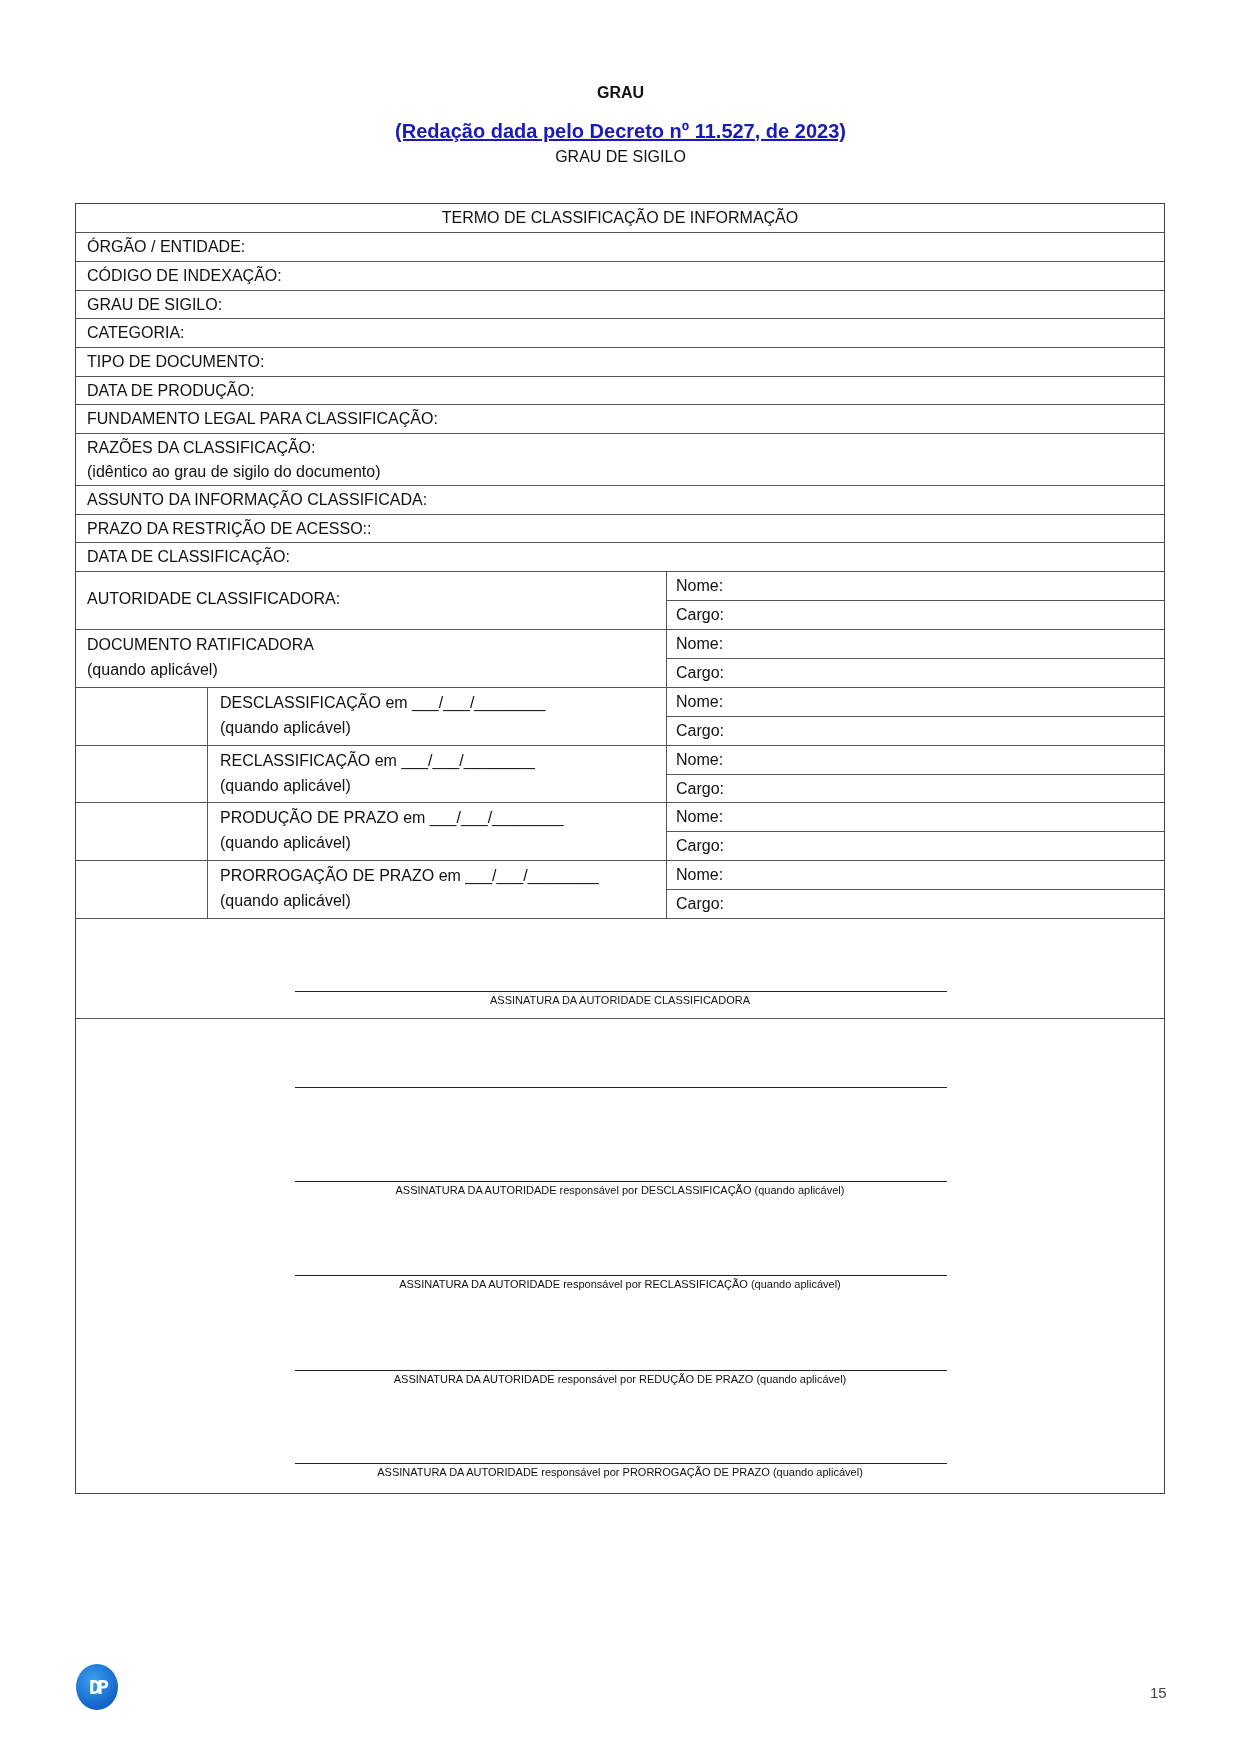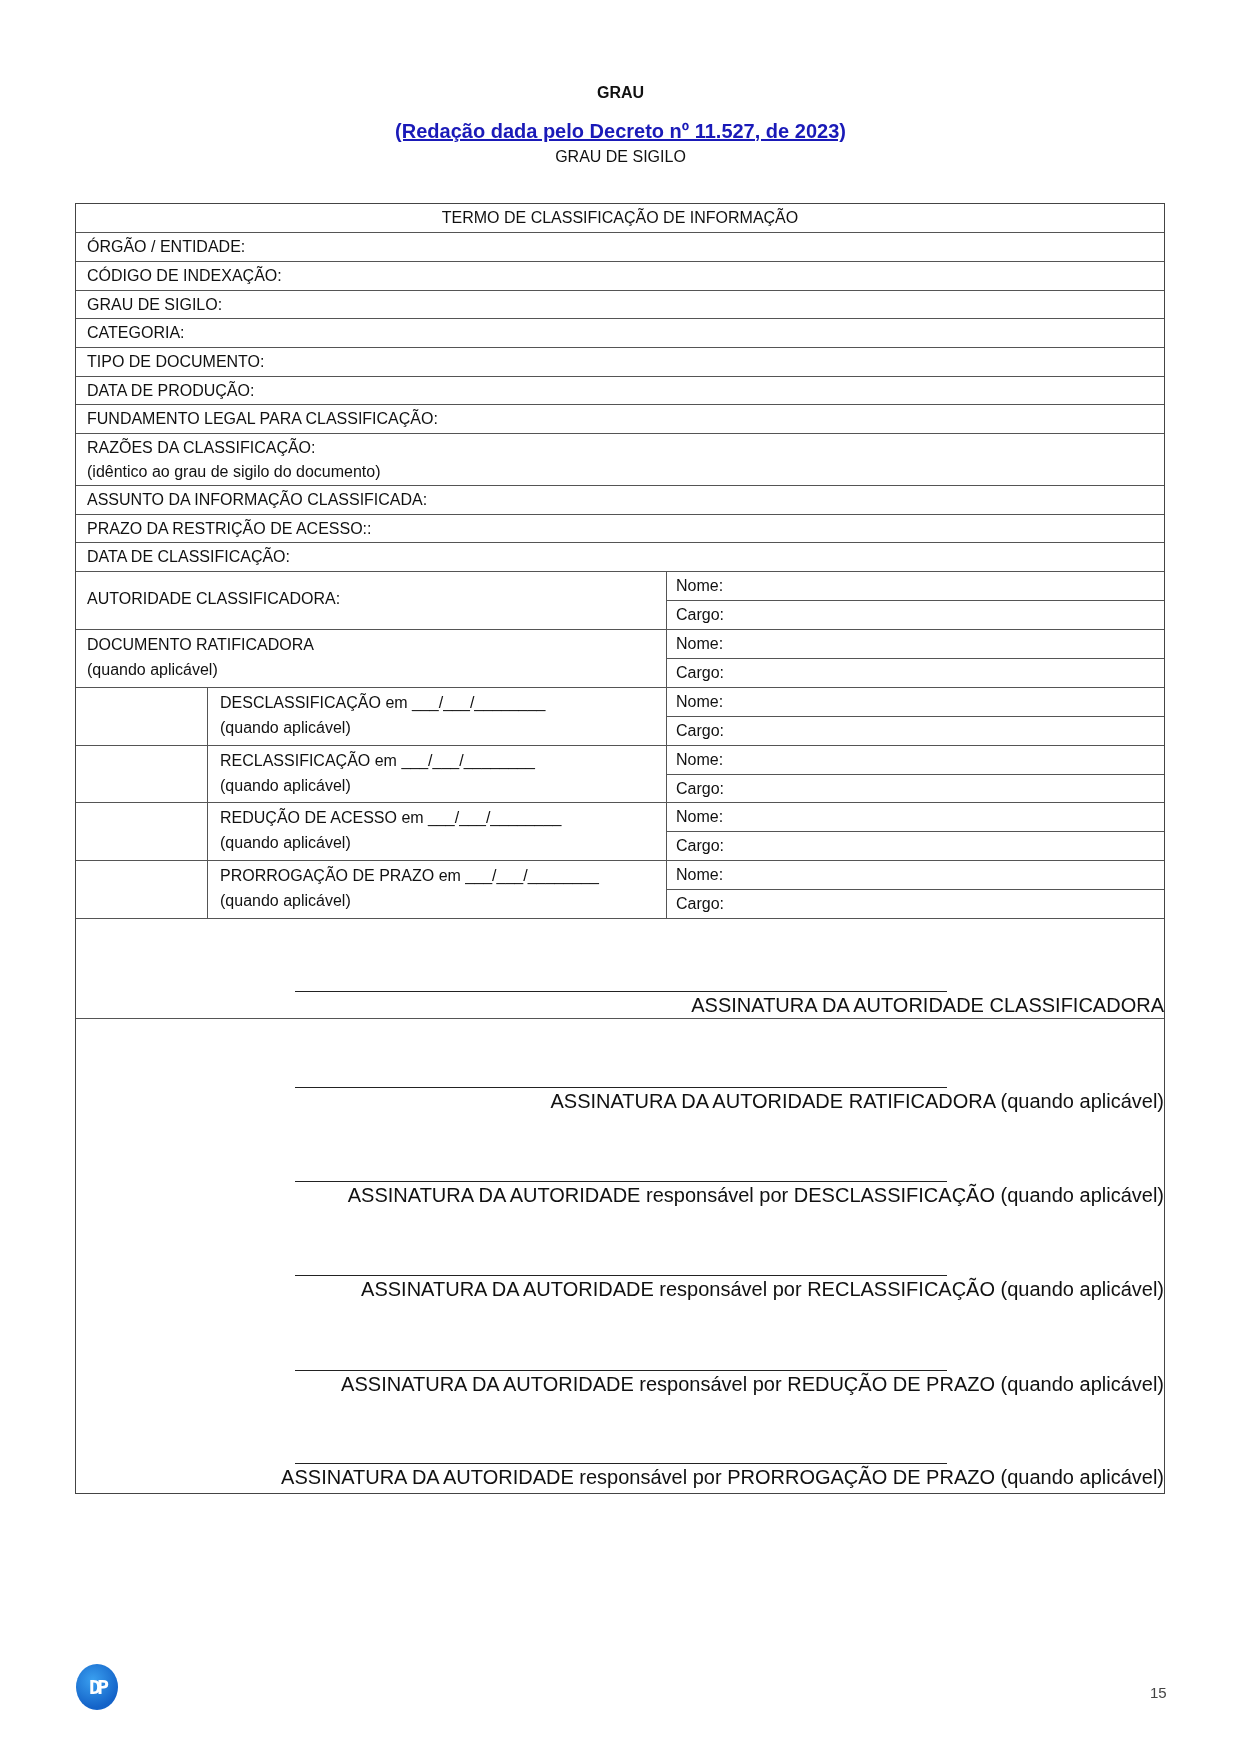--- a/index.html
+++ b/index.html
@@ -18,21 +18,21 @@
   .row .lbl { position:absolute; left:11px; top:5px; white-space:nowrap; }
   .row .lbl2 { position:absolute; left:11px; white-space:nowrap; }
   .hdr { text-align:center; }
   .hdr span { display:block; padding-top:5px; }
 
   .vline { position:absolute; top:0; bottom:0; border-left:1.5px solid #555; }
   .nc { position:absolute; left:590px; right:0; box-sizing:border-box; font-size:16px; }
   .nc span { position:absolute; left:10px; top:5px; }
   .nc.top { border-bottom:1.5px solid #555; }
 
-  .sig { position:absolute; left:0; right:0; text-align:right; font-size:20px; }
+  .sig { position:absolute; left:0; right:0; text-align:center; font-size:11px; }
   .sigline { position:absolute; left:219px; width:652px; border-top:1.2px solid #222; }
 
   .logo { position:absolute; left:76px; top:1664px; width:42px; height:46px; border-radius:50%;
           background:radial-gradient(circle at 40% 35%, #3aa0f0, #1463c8 70%);
           color:#fff; font-weight:bold; font-size:20px; text-align:center; line-height:46px;
           font-family:"DejaVu Sans Mono", monospace; letter-spacing:-4px; }
   .pagenum { position:absolute; left:1150px; top:1684px; font-size:15px; color:#444; }
 </style>
 </head>
 <body>
@@ -125,21 +125,21 @@
     <div class="vline" style="left:590px;"></div>
     <div class="nc top" style="top:0;height:29px;">
         <span>Nome:</span>
       </div>
     <div class="nc" style="top:29px;height:28px;">
         <span>Cargo:</span>
       </div>
   </div>
   <div class="row" style="top:599px;height:58px;">
     <div class="vline" style="left:131px;"></div>
-    <span class="lbl2" style="left:144px;top:6px;">REDUÇÃO DE ACESSO em ___/___/________</span>
+    <span class="lbl2" style="left:144px;top:6px;">PRODUÇÃO DE PRAZO em ___/___/________</span>
     <span class="lbl2" style="left:144px;top:31px;">(quando aplicável)</span>
     <div class="vline" style="left:590px;"></div>
     <div class="nc top" style="top:0;height:29px;">
         <span>Nome:</span>
       </div>
     <div class="nc" style="top:29px;height:29px;">
         <span>Cargo:</span>
       </div>
   </div>
   <div class="row" style="top:657px;height:58px;">
@@ -154,21 +154,20 @@
         <span>Cargo:</span>
       </div>
   </div>
 
   <div class="row" style="top:715px;height:100px;">
     <div class="sigline" style="top:72px;"></div>
     <div class="sig" style="top:75px;">ASSINATURA DA AUTORIDADE CLASSIFICADORA</div>
   </div>
 
   <div class="sigline" style="top:883px;"></div>
-  <div class="sig" style="top:886px;">ASSINATURA DA AUTORIDADE RATIFICADORA (quando aplicável)</div>
 
   <div class="sigline" style="top:977px;"></div>
   <div class="sig" style="top:980px;">ASSINATURA DA AUTORIDADE responsável por DESCLASSIFICAÇÃO (quando aplicável)</div>
 
   <div class="sigline" style="top:1071px;"></div>
   <div class="sig" style="top:1074px;">ASSINATURA DA AUTORIDADE responsável por RECLASSIFICAÇÃO (quando aplicável)</div>
 
   <div class="sigline" style="top:1166px;"></div>
   <div class="sig" style="top:1169px;">ASSINATURA DA AUTORIDADE responsável por REDUÇÃO DE PRAZO (quando aplicável)</div>
 

